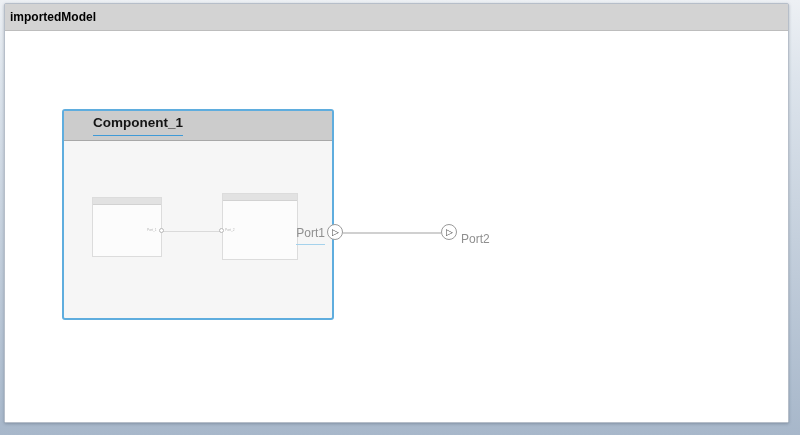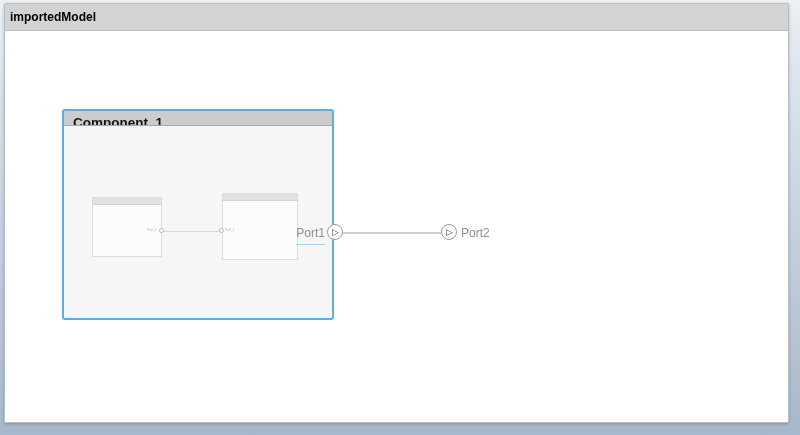--- a/index.html
+++ b/index.html
@@ -17,21 +17,21 @@
   .canvas{position:absolute;left:0;top:28px;right:0;bottom:0;background:#fff;}
 
   
   .component{position:absolute;}
   .comp-header{position:absolute;left:0;top:0;right:0;background:#cbcbcb;
     border-bottom:1px solid #a8a8a8;overflow:hidden;}
   .comp-label{display:inline-block;margin-left:9px;font-size:13.5px;font-weight:bold;
     color:#141414;line-height:25px;}
   .comp1{left:62px;top:109px;width:272px;height:211px;background:#f6f6f6;
     border:2px solid #5fadde;border-radius:3px;}
-  .comp1 .comp-header{height:15px;background:#cccccc;}
+  .comp1 .comp-header{height:30px;background:#cccccc;padding-left:20px;}
   .comp1 .comp-label{line-height:24px;border-bottom:1.5px solid #3f9ad7;}
   .comp2{left:450px;top:118px;width:233px;height:200px;background:#f4f4f4;
     border:1px solid #b1b1b1;box-shadow:2px 2px 3px rgba(0,0,0,.13);}
   .comp2 .comp-header{height:28px;}
   .comp2 .comp-label{line-height:27px;}
 
   
   .inner-comp{position:absolute;background:#fcfcfc;border:1px solid #dcdcdc;}
   .inner-header{height:7px;background:#e2e2e2;border-bottom:1px solid #d2d2d2;overflow:hidden;}
   .inner1{left:92px;top:197px;width:70px;height:60px;}
@@ -45,21 +45,21 @@
   .conn-inner{position:absolute;left:163px;top:231px;width:57px;height:1px;background:#dadada;}
   .conn-main{position:absolute;left:343px;top:232px;width:98px;height:1.5px;background:#d0d0d0;}
   .port-circle{position:absolute;width:16px;height:16px;border-radius:50%;background:#fff;
     border:1px solid #9a9a9a;text-align:center;}
   .port-circle .tri{display:block;font-size:9px;line-height:14px;color:#3c3c3c;padding-left:1px;}
   .port1-circle{left:327px;top:224px;}
   .port2-circle{left:441px;top:224px;}
   .port-label{position:absolute;font-size:12px;color:#8f8f8f;white-space:nowrap;}
   .port1-label{left:283px;top:226px;width:42px;text-align:right;}
   .port1-label span{border-bottom:1px solid #a5d2ec;padding-bottom:4px;}
-  .port2-label{left:461px;top:226px;}
+  .port2-label{left:461px;top:232px;}
 </style>
 </head>
 <body>
 
 <div id="stage">
   <div class="model-window">
     <div class="titlebar">
       <span class="title">importedModel</span>
     </div>
     <div class="canvas"></div>

